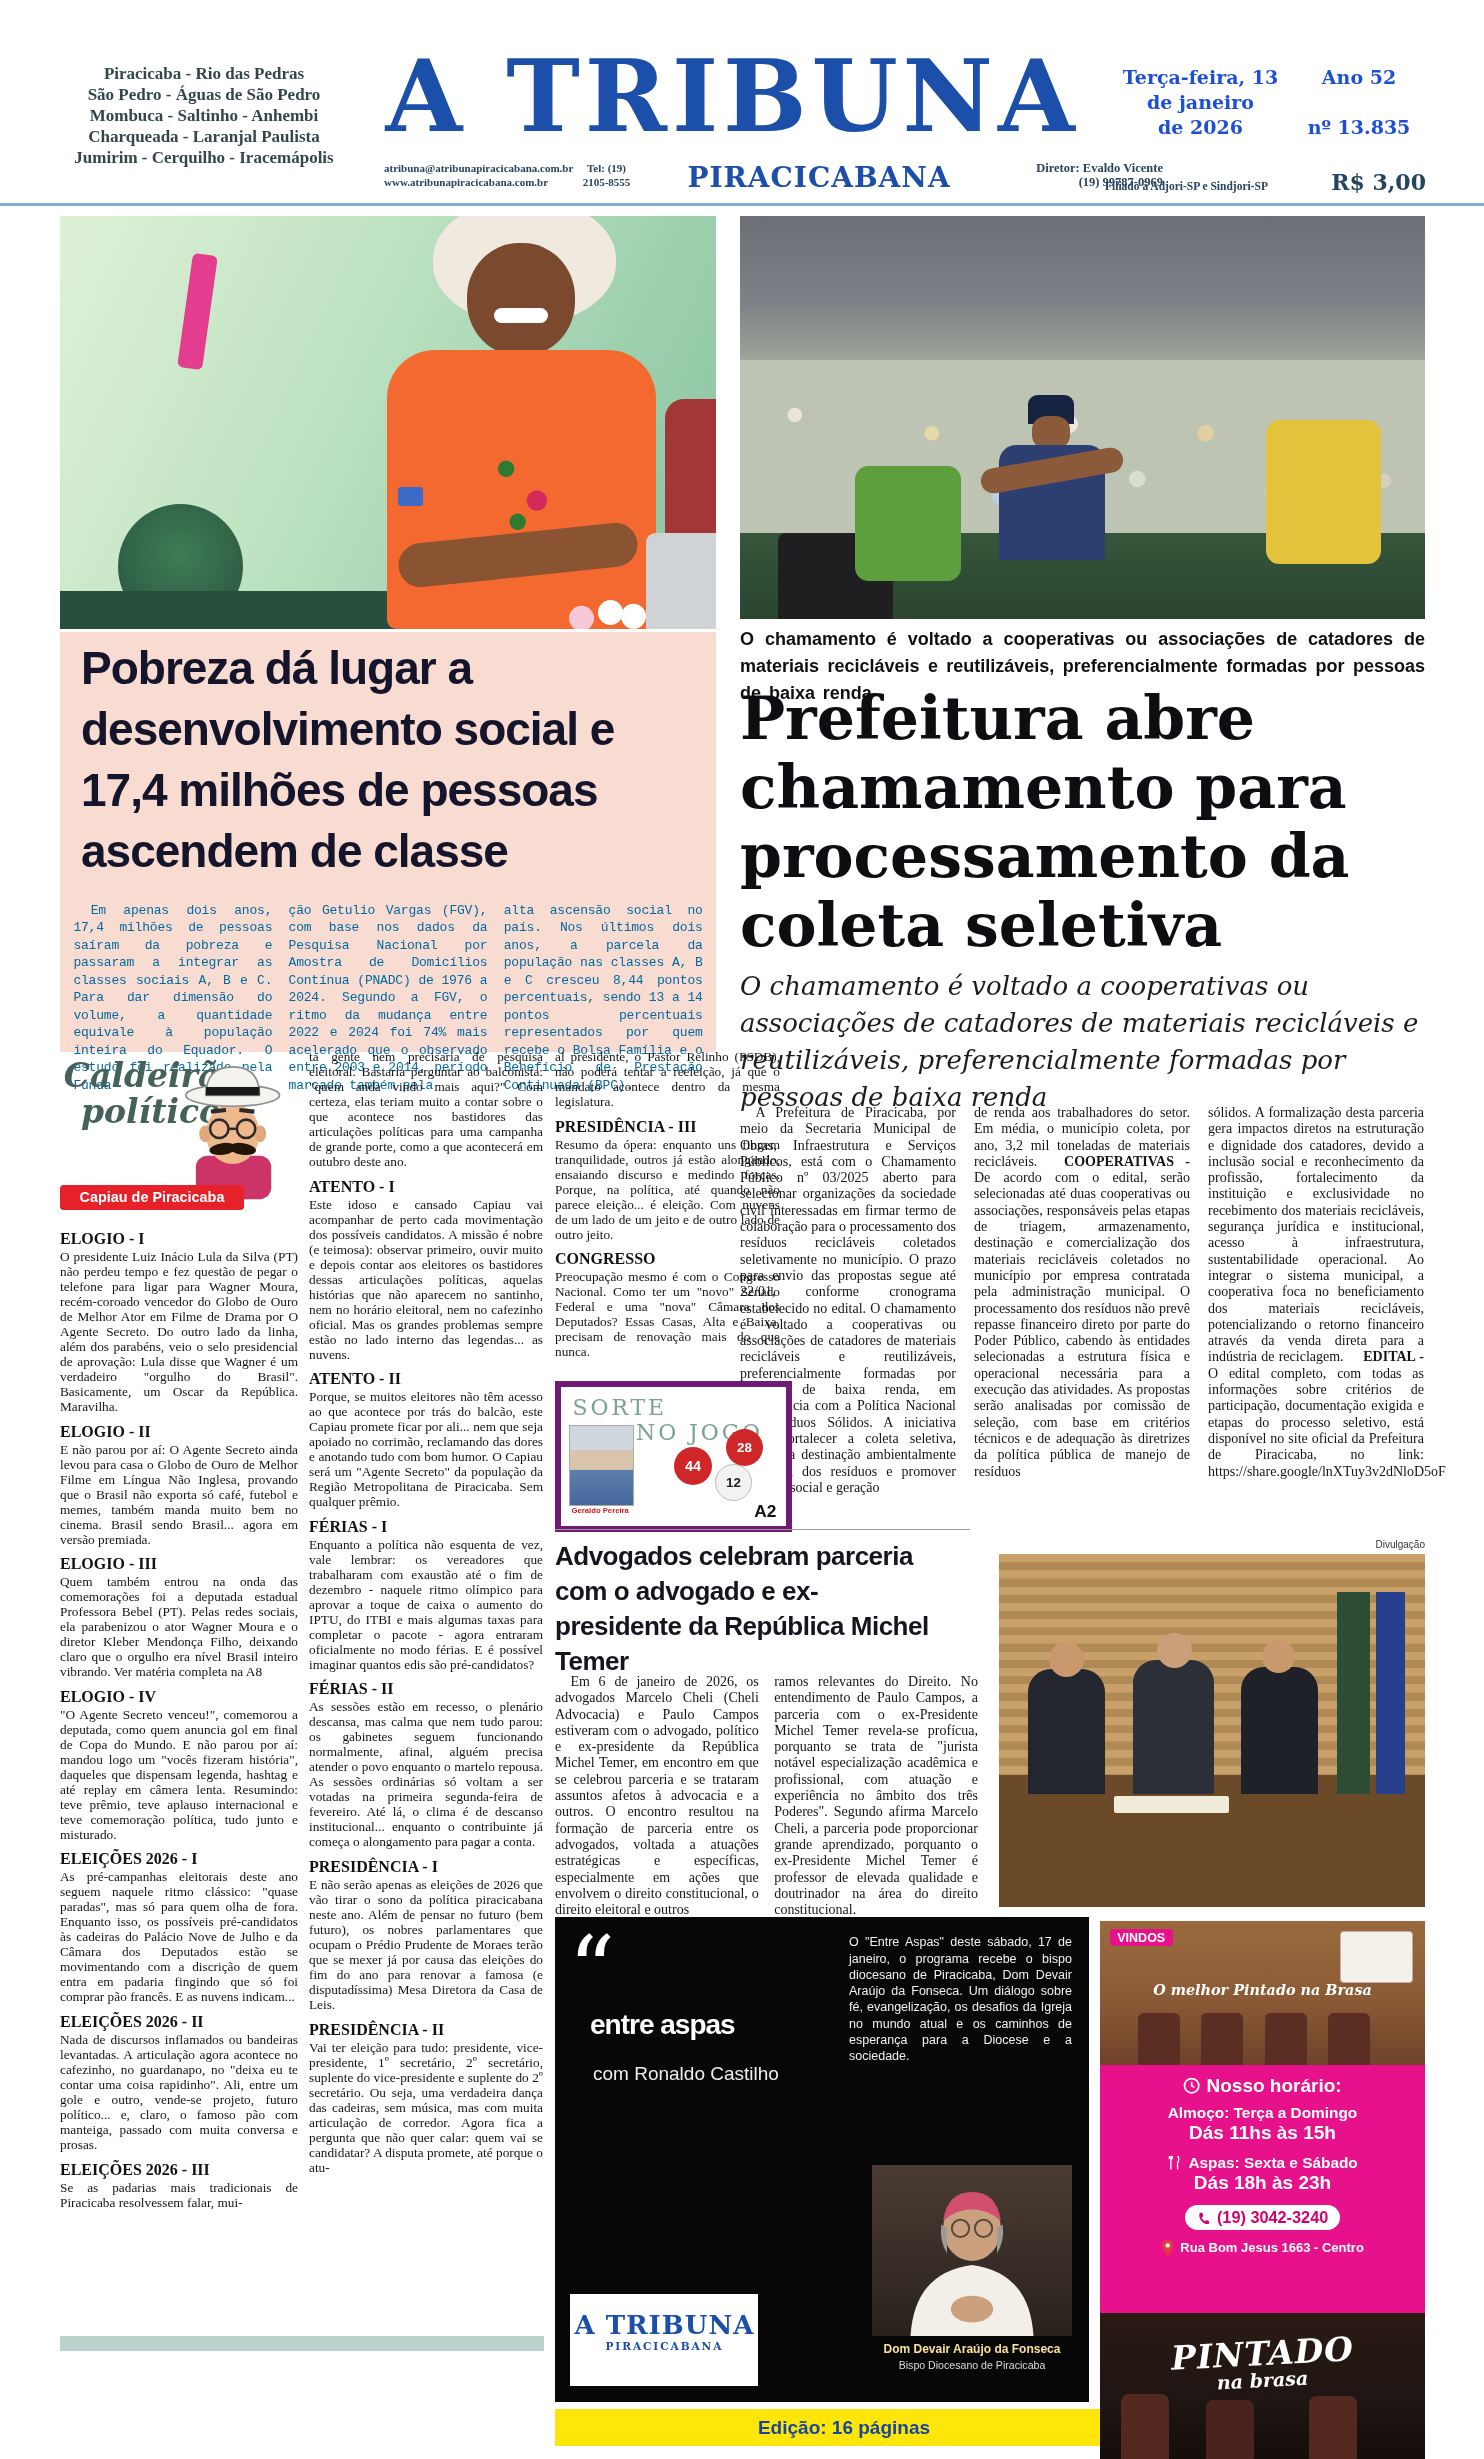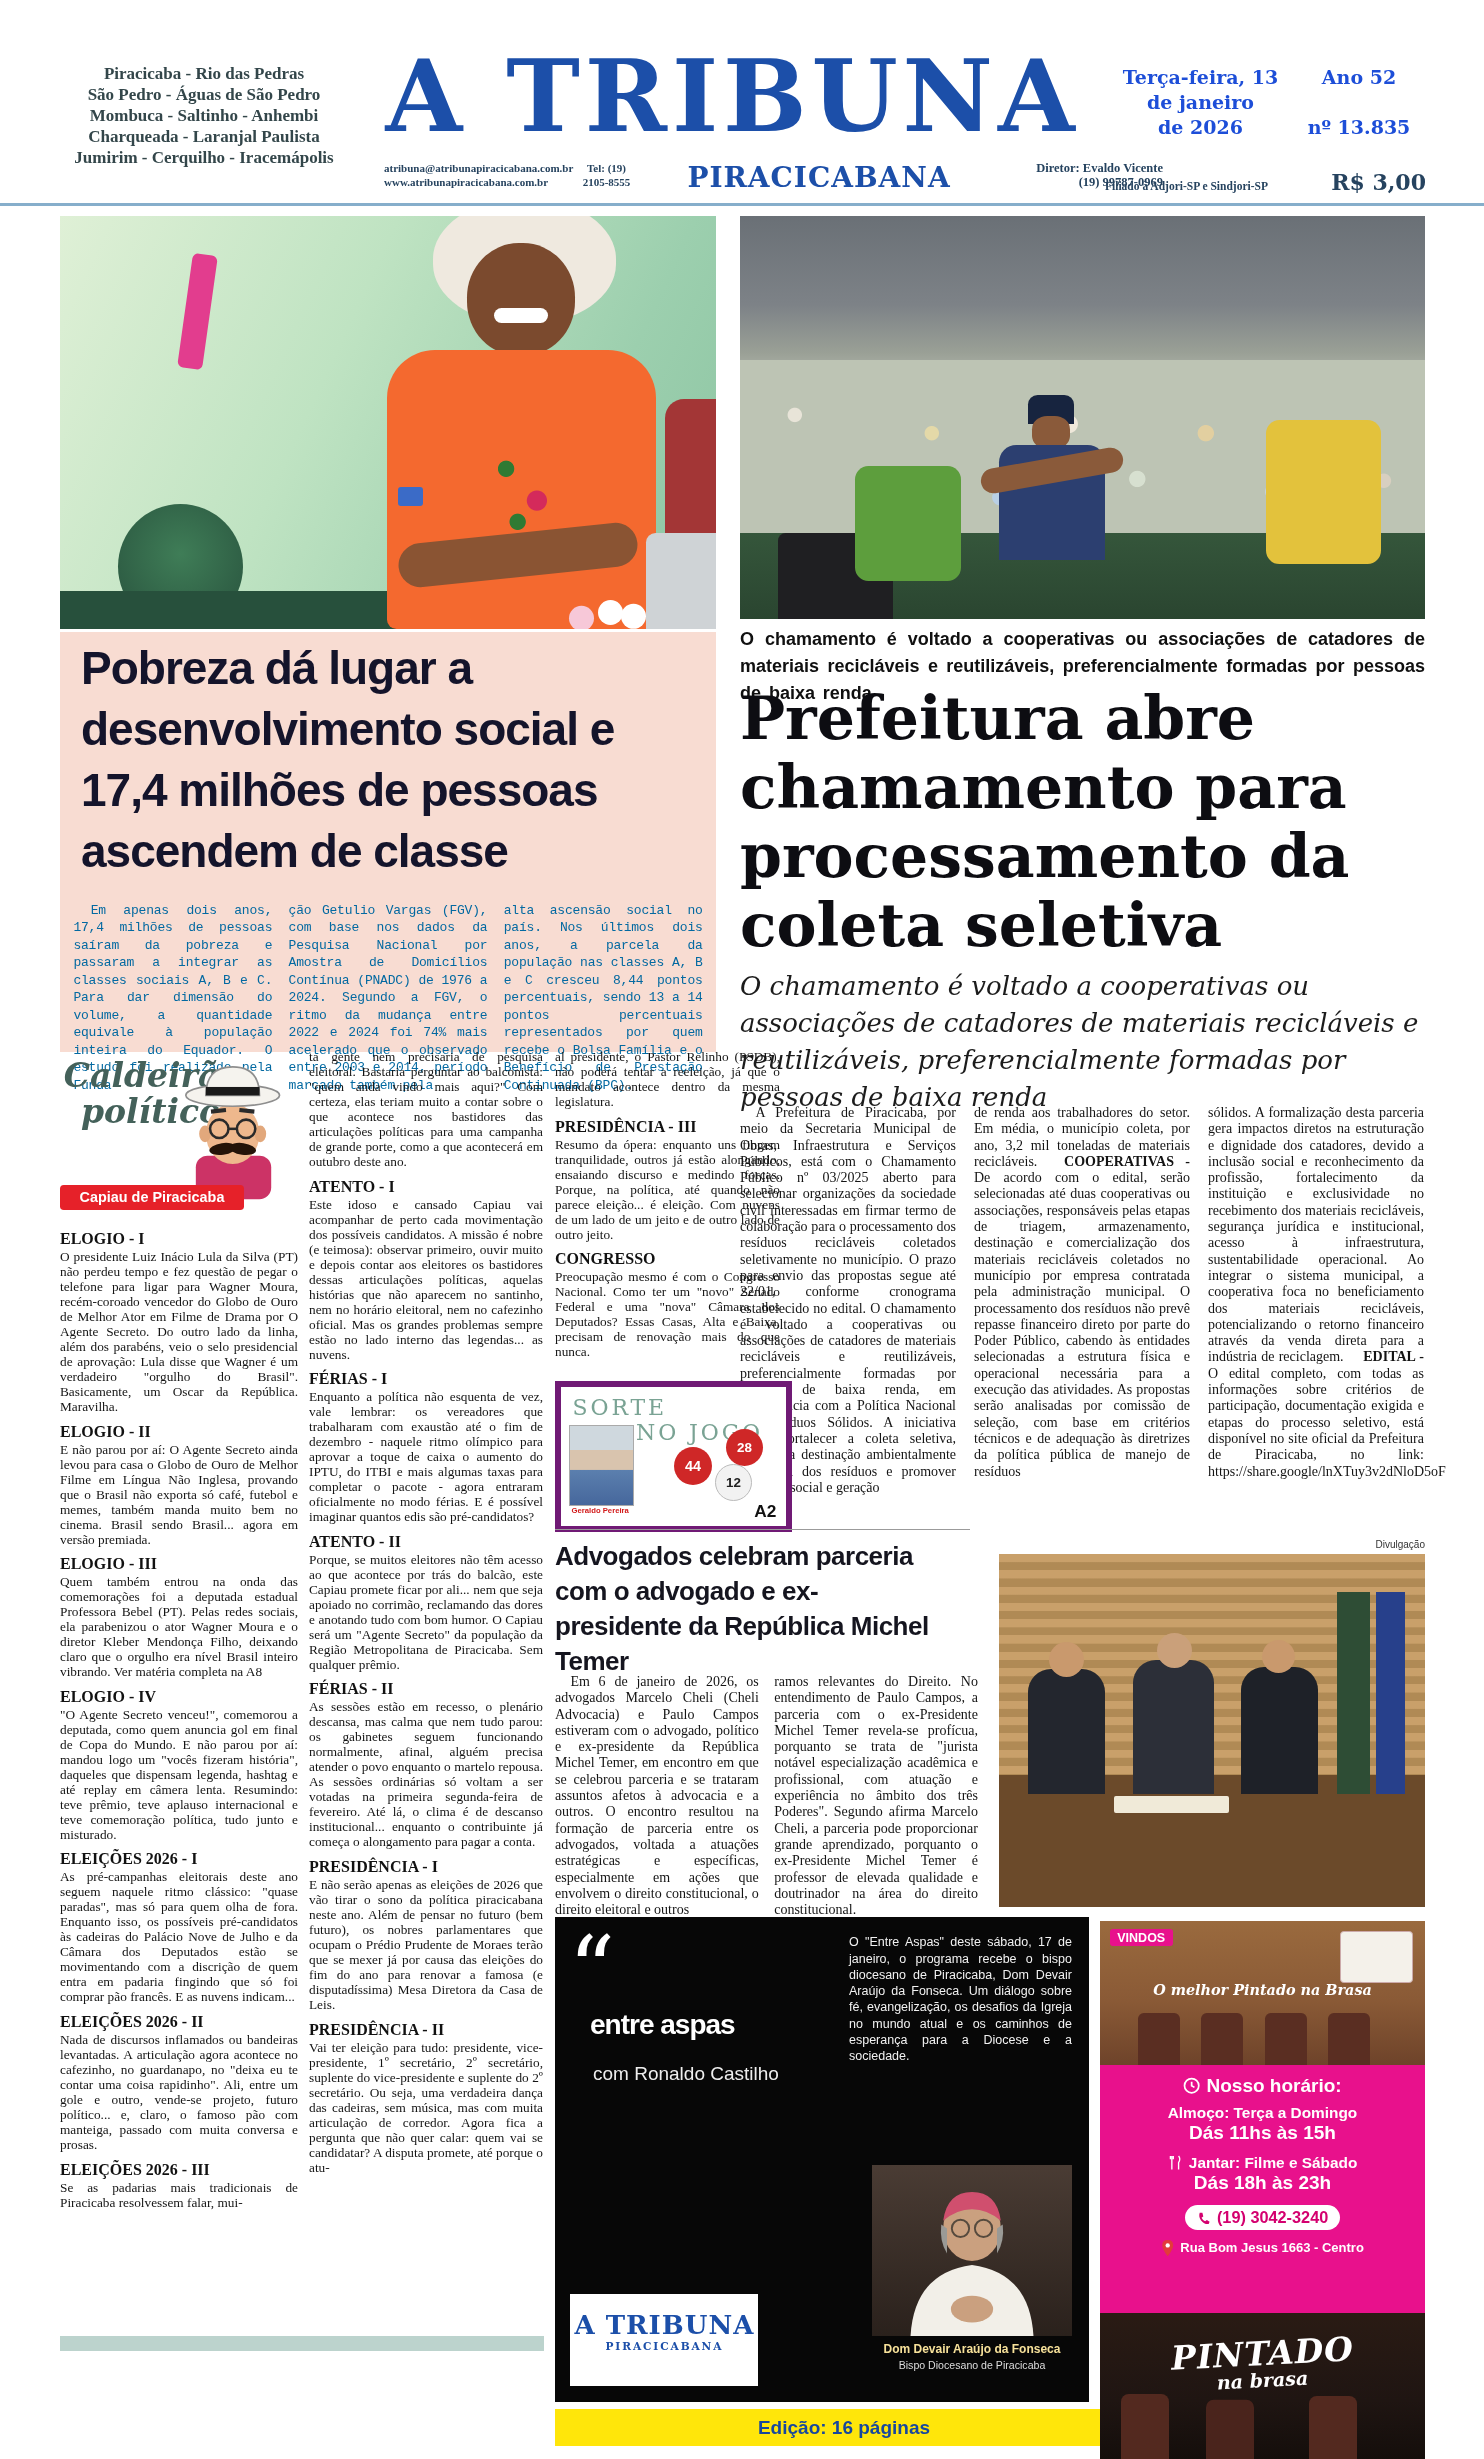--- a/index.html
+++ b/index.html
@@ -235,26 +235,26 @@
       </div>
   </div>
 
   <div class="cd-col" style="left:309px;top:1049px;width:234px;">
     <p class="cd-p">ta gente nem precisaria de pesquisa eleitoral. Bastaria perguntar ao balconista: "quem anda vindo mais aqui?" Com certeza, elas teriam muito a contar sobre o que acontece nos bastidores das articulações políticas para uma campanha de grande porte, como a que acontecerá em outubro deste ano.</p>
     <div class="cd-sec">
         <h4>ATENTO - I</h4>
         <p>Este idoso e cansado Capiau vai acompanhar de perto cada movimentação dos possíveis candidatos. A missão é nobre (e teimosa): observar primeiro, ouvir muito e depois contar aos eleitores os bastidores dessas articulações políticas, aquelas histórias que não aparecem no santinho, nem no horário eleitoral, nem no cafezinho oficial. Mas os grandes problemas sempre estão no lado interno das legendas... as nuvens.</p>
       </div>
     <div class="cd-sec">
+        <h4>ATENTO - II</h4>
+        <p>Porque, se muitos eleitores não têm acesso ao que acontece por trás do balcão, este Capiau promete ficar por ali... nem que seja apoiado no corrimão, reclamando das dores e anotando tudo com bom humor. O Capiau será um "Agente Secreto" da população da Região Metropolitana de Piracicaba. Sem qualquer prêmio.</p>
+      </div>
+    <div class="cd-sec">
         <h4>FÉRIAS - I</h4>
         <p>Enquanto a política não esquenta de vez, vale lembrar: os vereadores que trabalharam com exaustão até o fim de dezembro - naquele ritmo olímpico para aprovar a toque de caixa o aumento do IPTU, do ITBI e mais algumas taxas para completar o pacote - agora entraram oficialmente no modo férias. E é possível imaginar quantos edis são pré-candidatos?</p>
-      </div>
-    <div class="cd-sec">
-        <h4>ATENTO - II</h4>
-        <p>Porque, se muitos eleitores não têm acesso ao que acontece por trás do balcão, este Capiau promete ficar por ali... nem que seja apoiado no corrimão, reclamando das dores e anotando tudo com bom humor. O Capiau será um "Agente Secreto" da população da Região Metropolitana de Piracicaba. Sem qualquer prêmio.</p>
       </div>
     <div class="cd-sec">
         <h4>FÉRIAS - II</h4>
         <p>As sessões estão em recesso, o plenário descansa, mas calma que nem tudo parou: os gabinetes seguem funcionando normalmente, afinal, alguém precisa atender o povo enquanto o martelo repousa. As sessões ordinárias só voltam a ser votadas na primeira segunda-feira de fevereiro. Até lá, o clima é de descanso institucional... enquanto o contribuinte já começa o alongamento para pagar a conta.</p>
       </div>
     <div class="cd-sec">
         <h4>PRESIDÊNCIA - I</h4>
         <p>E não serão apenas as eleições de 2026 que vão tirar o sono da política piracicabana neste ano. Além de pensar no futuro (bem futuro), os nobres parlamentares que ocupam o Prédio Prudente de Moraes terão que se mexer já por causa das eleições do fim do ano para renovar a famosa (e disputadíssima) Mesa Diretora da Casa de Leis.</p>
       </div>
     <div class="cd-sec">
@@ -359,21 +359,21 @@
           </svg>
         <span class="pm-h">Nosso horário:</span>
       </div>
       <div class="pm-l1" style="margin-top:7.7px;">Almoço: Terça a Domingo</div>
       <div class="pm-l2">Dás 11hs às 15h</div>
       <div class="pm-row" style="margin-top:9.6px;">
         <svg width="15.4" height="15.4" viewBox="0 0 16 16">
             <path d="M4 1 V7 M2.5 1 V4.5 M5.5 1 V4.5 M4 7 V15" stroke="#fff" stroke-width="1.4" fill="none"></path>
             <path d="M11 1 Q13.5 4 11 8 V15" stroke="#fff" stroke-width="1.4" fill="none"></path>
           </svg>
-        <span class="pm-l1">Jantar: Filme e Sábado</span>
+        <span class="pm-l1">Aspas: Sexta e Sábado</span>
       </div>
       <div class="pm-l2">Dás 18h às 23h</div>
       <div style="margin-top:11.5px;">
         <span class="pill">
           <svg width="14.4" height="14.4" viewBox="0 0 16 16">
               <path d="M3 2 L6 2 L7 6 L5 7.5 Q6.5 10.5 9 11.5 L11 10 L14 12 L13 14.5 Q8 15 4.5 10.5 Q1.5 6.5 3 2 Z" fill="#d4006f"></path>
             </svg>
           <span>(19) 3042-3240</span>
         </span>
       </div>

